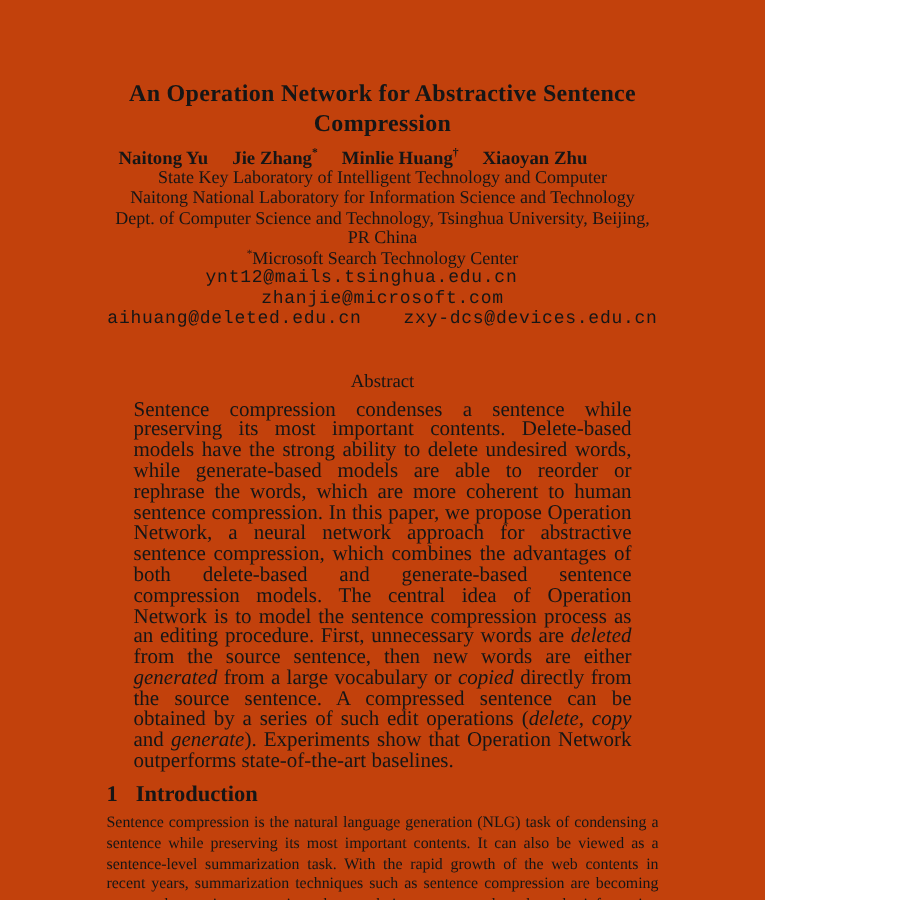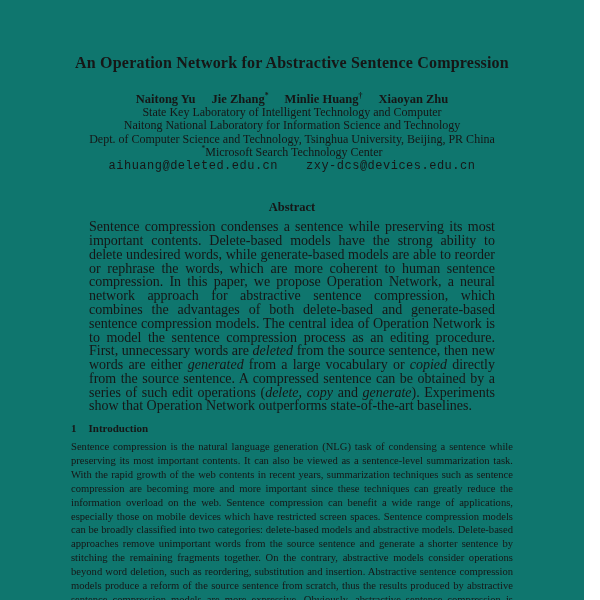--- a/index.html
+++ b/index.html
@@ -4,37 +4,37 @@
 <style>
   * { margin: 0; padding: 0; box-sizing: border-box; }
   html, body { background: #ffffff; }
   body {
     width: 600px; height: 600px;
     font-family: "Liberation Serif", serif;
     color: #161616;
   }
   .page {
     position: relative;
-    width: 584px; height: 600px;
-    background: #0f766e;
+    width: 510px; height: 600px;
+    background: #c2410c;
     overflow: hidden;
   }
   .content { padding: 0 71px; }
 
   .title {
     padding-top: 53px;
     text-align: center;
     font-size: 16px;
     font-weight: bold;
     line-height: 20px;
     letter-spacing: 0.2px;
   }
   .authors {
-    margin-top: 19px;
-    text-align: center;
+    margin-top: 5px;
+    text-align: left;
     font-size: 12.5px;
     font-weight: bold;
     line-height: 14px;
   }
   .author { margin: 0 8px; white-space: nowrap; }
   .sup {
     vertical-align: super;
     font-size: 62%;
     line-height: 0;
   }
@@ -48,32 +48,32 @@
     font-family: "Liberation Mono", monospace;
     font-size: 12px;
     line-height: 13.5px;
     letter-spacing: 0.5px;
   }
   .email-gap { display: inline-block; width: 28px; }
   .abstract-heading {
     margin-top: 27px;
     text-align: center;
     font-size: 12.5px;
-    font-weight: bold;
+    font-weight: normal;
     line-height: 15px;
   }
   .abstract-body {
     margin: 5px 18px 0 18px;
     text-align: justify;
     font-size: 14px;
     line-height: 13.8px;
   }
   .section-heading {
     margin-top: 8px;
-    font-size: 11px;
+    font-size: 15px;
     font-weight: bold;
     line-height: 15px;
   }
   .section-number { display: inline-block; margin-right: 12px; }
   .body-text {
     margin-top: 4px;
     text-align: justify;
     font-size: 10.6px;
     line-height: 13.85px;
   }
@@ -92,20 +92,21 @@
     </div>
 
     <div class="affiliations">
       <div>State Key Laboratory of Intelligent Technology and Computer</div>
       <div>Naitong National Laboratory for Information Science and Technology</div>
       <div>Dept. of Computer Science and Technology, Tsinghua University, Beijing, PR China</div>
       <div><span class="sup">*</span><span>Microsoft Search Technology Center</span></div>
     </div>
 
     <div class="emails">
+      <div><span>ynt12@mails.tsinghua.edu.cn</span><span class="email-gap"></span><span>zhanjie@microsoft.com</span></div>
       <div><span>aihuang@deleted.edu.cn</span><span class="email-gap"></span><span>zxy-dcs@devices.edu.cn</span></div>
     </div>
 
     <div class="abstract-heading">Abstract</div>
 
     <p class="abstract-body"><span>Sentence compression condenses a sentence while preserving its most important contents. Delete-based models have the strong ability to delete undesired words, while generate-based models are able to reorder or rephrase the words, which are more coherent to human sentence compression. In this paper, we propose Operation Network, a neural network approach for abstractive sentence compression, which combines the advantages of both delete-based and generate-based sentence compression models. The central idea of Operation Network is to model the sentence compression process as an editing procedure. First, unnecessary words are </span><i>deleted</i><span> from the source sentence, then new words are either </span><i>generated</i><span> from a large vocabulary or </span><i>copied</i><span> directly from the source sentence. A compressed sentence can be obtained by a series of such edit operations (</span><i>delete</i><span>, </span><i>copy</i><span> and </span><i>generate</i><span>). Experiments show that Operation Network outperforms state-of-the-art baselines.</span></p>
 
     <div class="section-heading"><span class="section-number">1</span><span>Introduction</span></div>
 
     <p class="body-text">Sentence compression is the natural language generation (NLG) task of condensing a sentence while preserving its most important contents. It can also be viewed as a sentence-level summarization task. With the rapid growth of the web contents in recent years, summarization techniques such as sentence compression are becoming more and more important since these techniques can greatly reduce the information overload on the web. Sentence compression can benefit a wide range of applications, especially those on mobile devices which have restricted screen spaces. Sentence compression models can be broadly classified into two categories: delete-based models and abstractive models. Delete-based approaches remove unimportant words from the source sentence and generate a shorter sentence by stitching the remaining fragments together. On the contrary, abstractive models consider operations beyond word deletion, such as reordering, substitution and insertion. Abstractive sentence compression models produce a reform of the source sentence from scratch, thus the results produced by abstractive sentence compression models are more expressive. Obviously, abstractive sentence compression is much harder than delete-based sentence compression, since it needs deeper understanding of the source sentence.</p>

